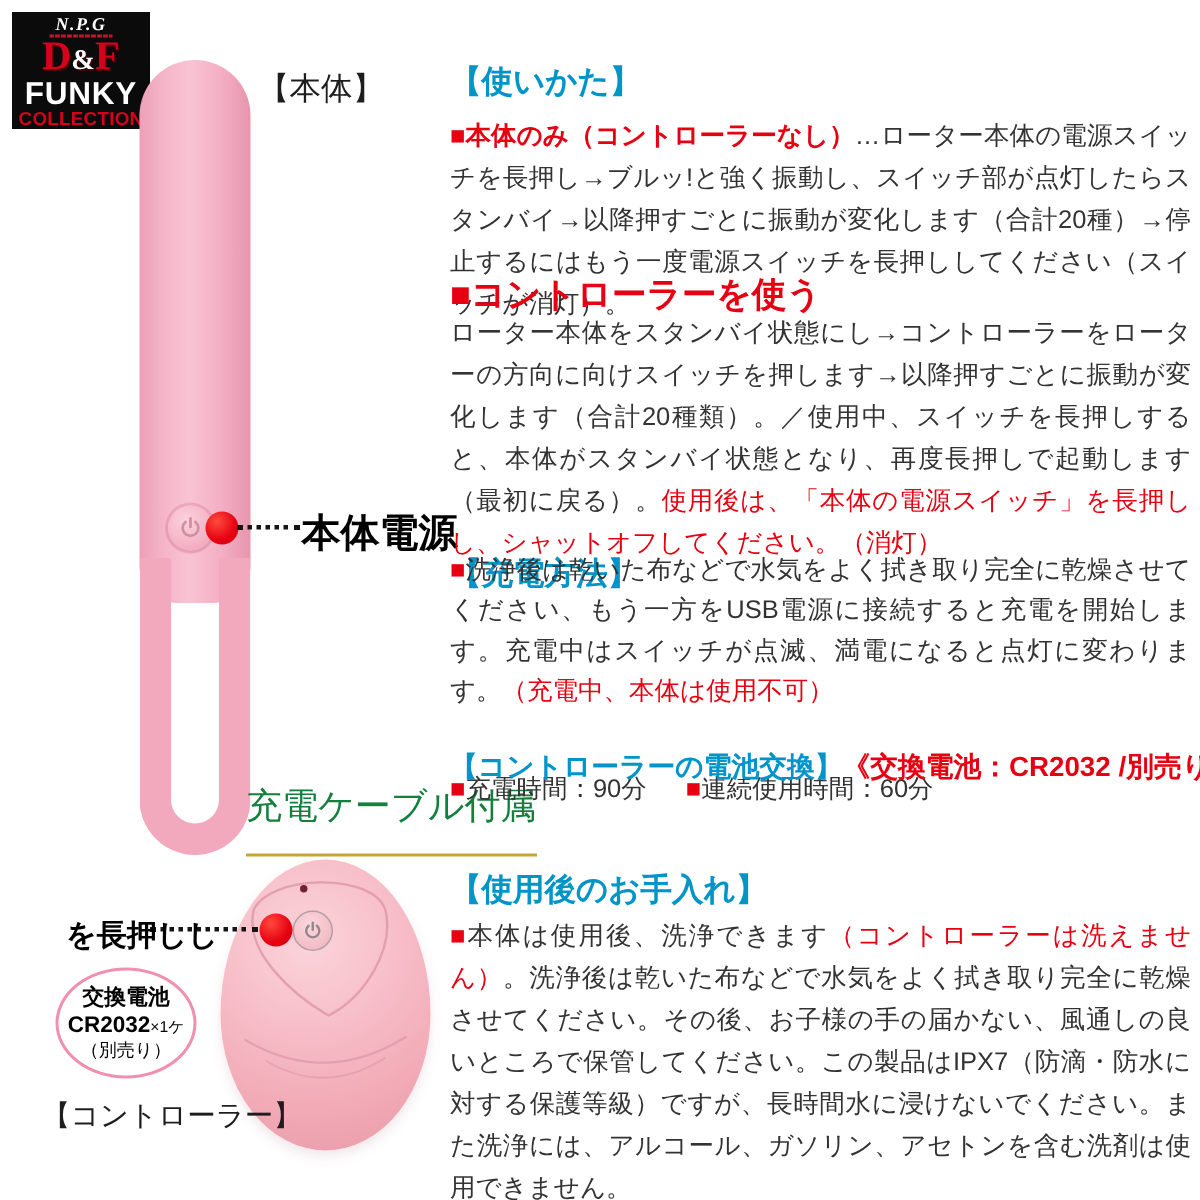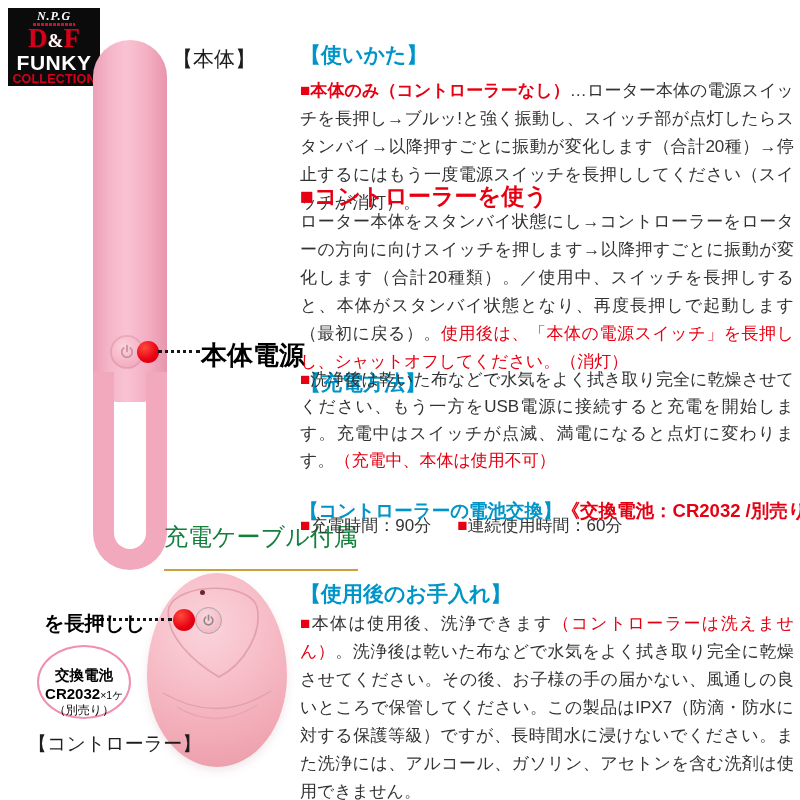--- a/index.html
+++ b/index.html
@@ -55,21 +55,21 @@
       box-shadow:0 4px 8px rgba(180,120,140,.18);}
   .controller-seam{position:absolute;left:147px;top:573px;}
   .led-dot{position:absolute;left:200px;top:590px;width:5px;height:5px;border-radius:50%;background:#6e2430;}
   .controller-button{position:absolute;left:195px;top:607px;width:27px;height:27px;border-radius:50%;
       border:1.5px solid #b29fa6;box-sizing:border-box;
       background:radial-gradient(circle at 42% 35%,#fad8de 0%,#f2b8c2 80%);
       display:flex;align-items:center;justify-content:center;}
 
   .battery-badge{position:absolute;left:37px;top:645px;width:94px;height:74px;box-sizing:border-box;
       border:2px solid #f08fae;border-radius:50%;background:#fff;
-      display:flex;flex-direction:column;align-items:center;justify-content:flex-end;line-height:1.2;}
+      display:flex;flex-direction:column;align-items:center;justify-content:center;line-height:1.2;}
   .badge-l1{font-size:14.5px;font-weight:bold;color:#000;}
   .badge-l2{font-size:15px;font-weight:bold;color:#000;}
   .badge-l2 .qty{font-size:10.5px;font-weight:normal;}
   .badge-l3{font-size:12px;color:#000;}
 
   
   .col{position:absolute;left:300px;width:494px;}
   .h-blue{color:#0095c8;font-size:21px;font-weight:bold;line-height:26px;}
   .h-red{color:#e60012;font-size:23px;font-weight:bold;line-height:24px;}
   .para{font-size:17px;line-height:28px;color:#333;text-align:justify;word-break:break-all;}

